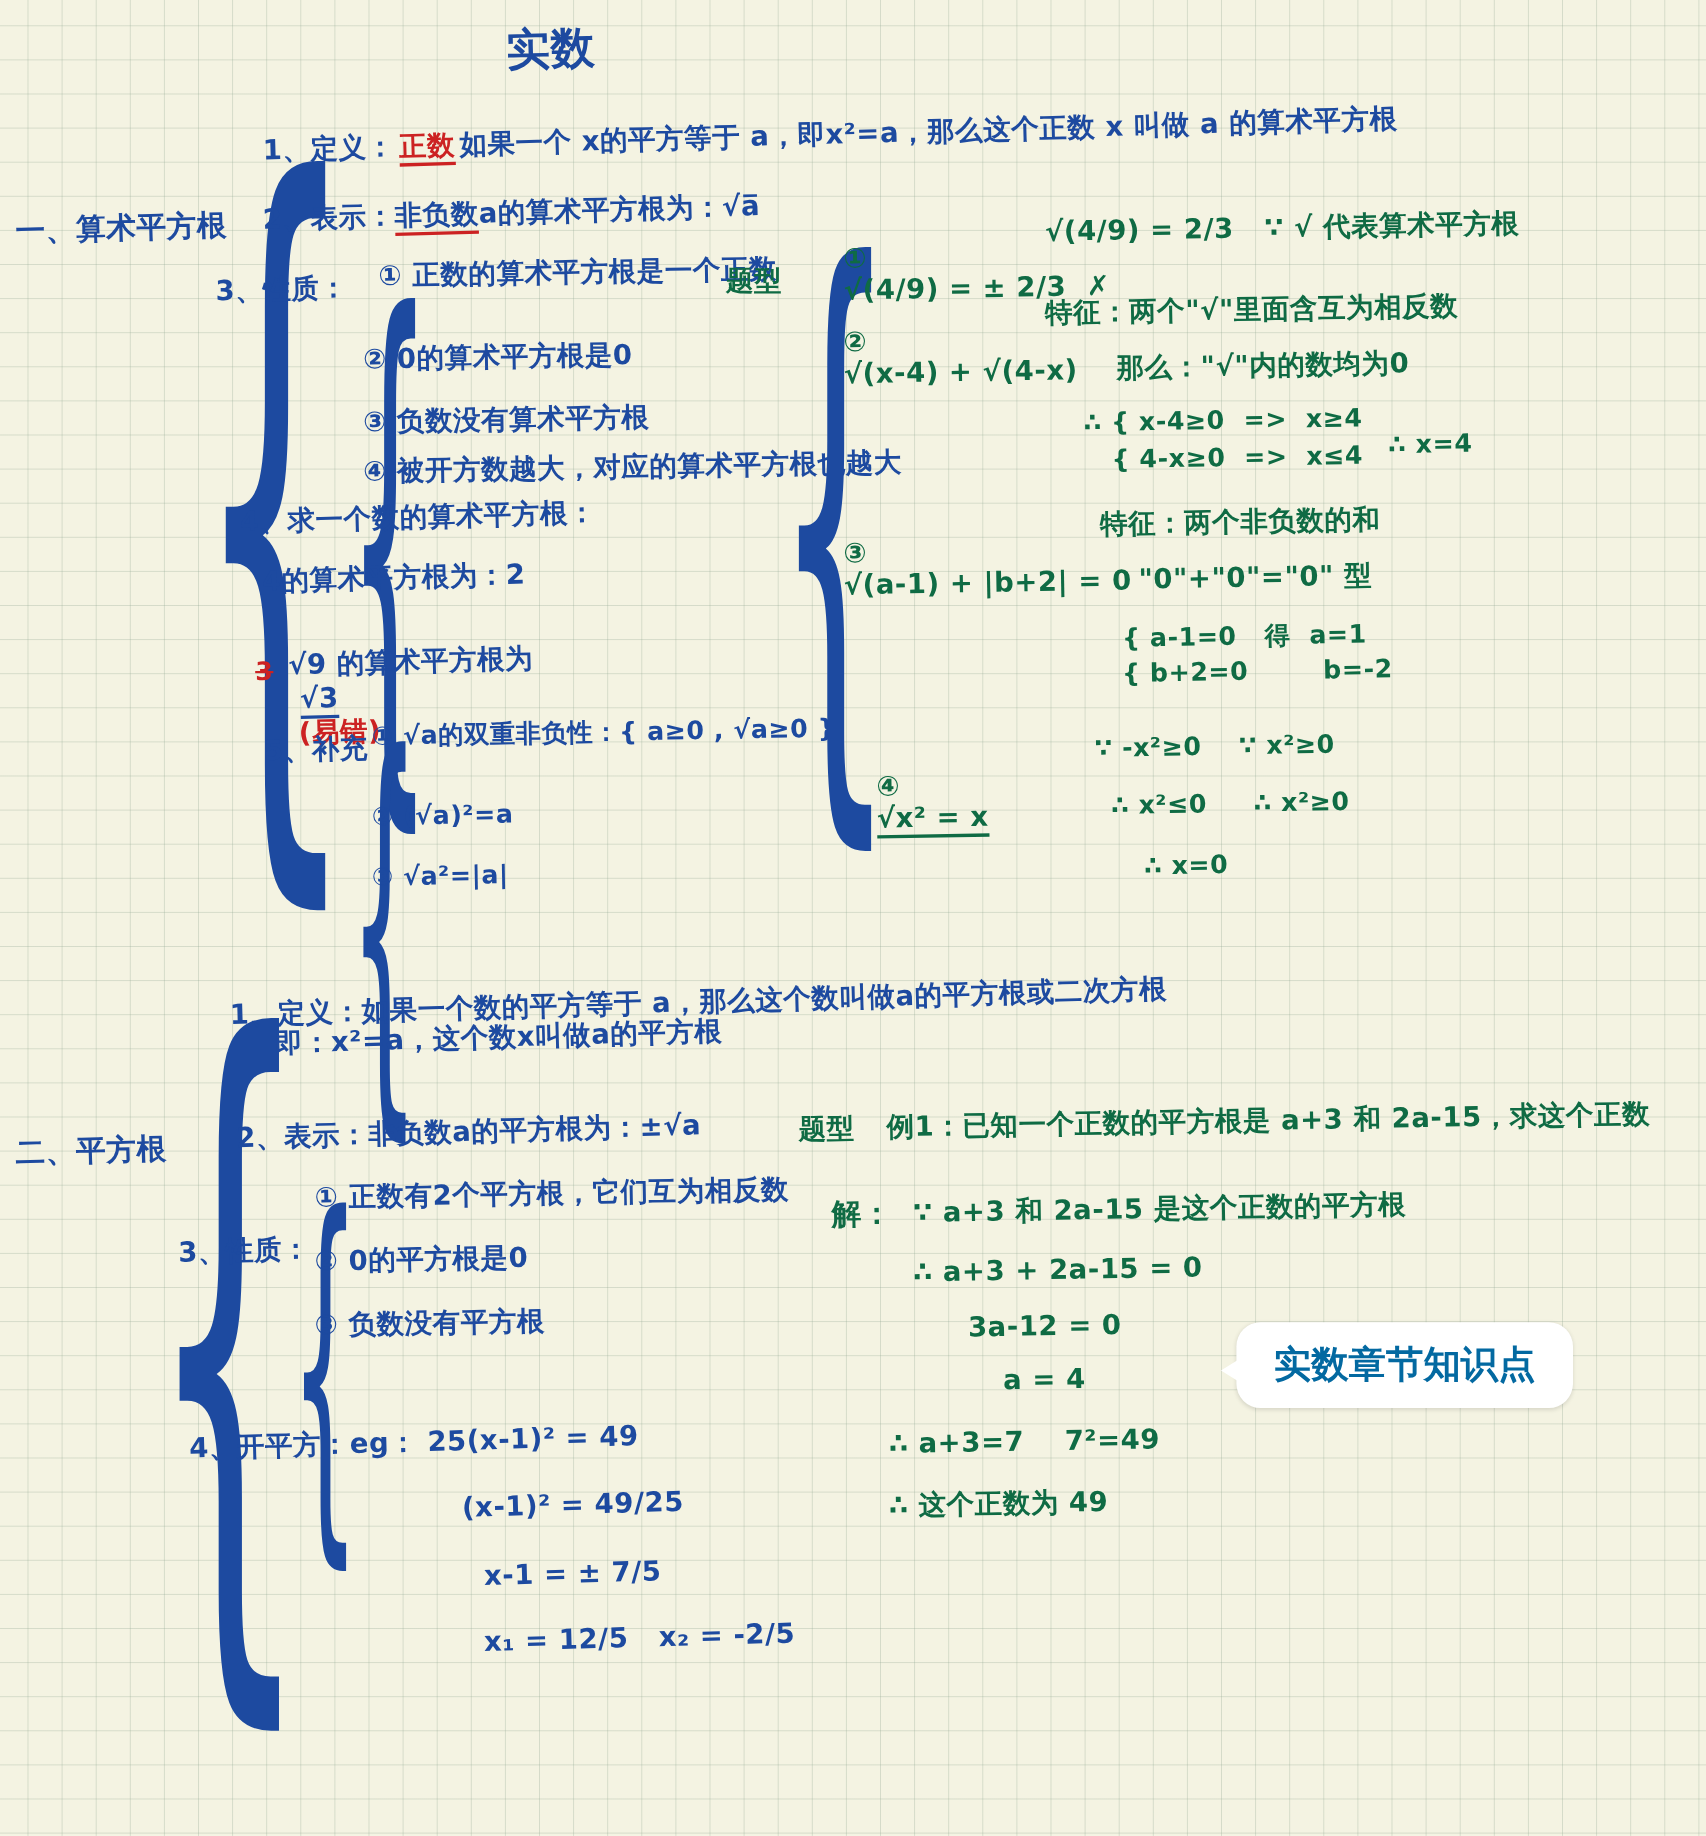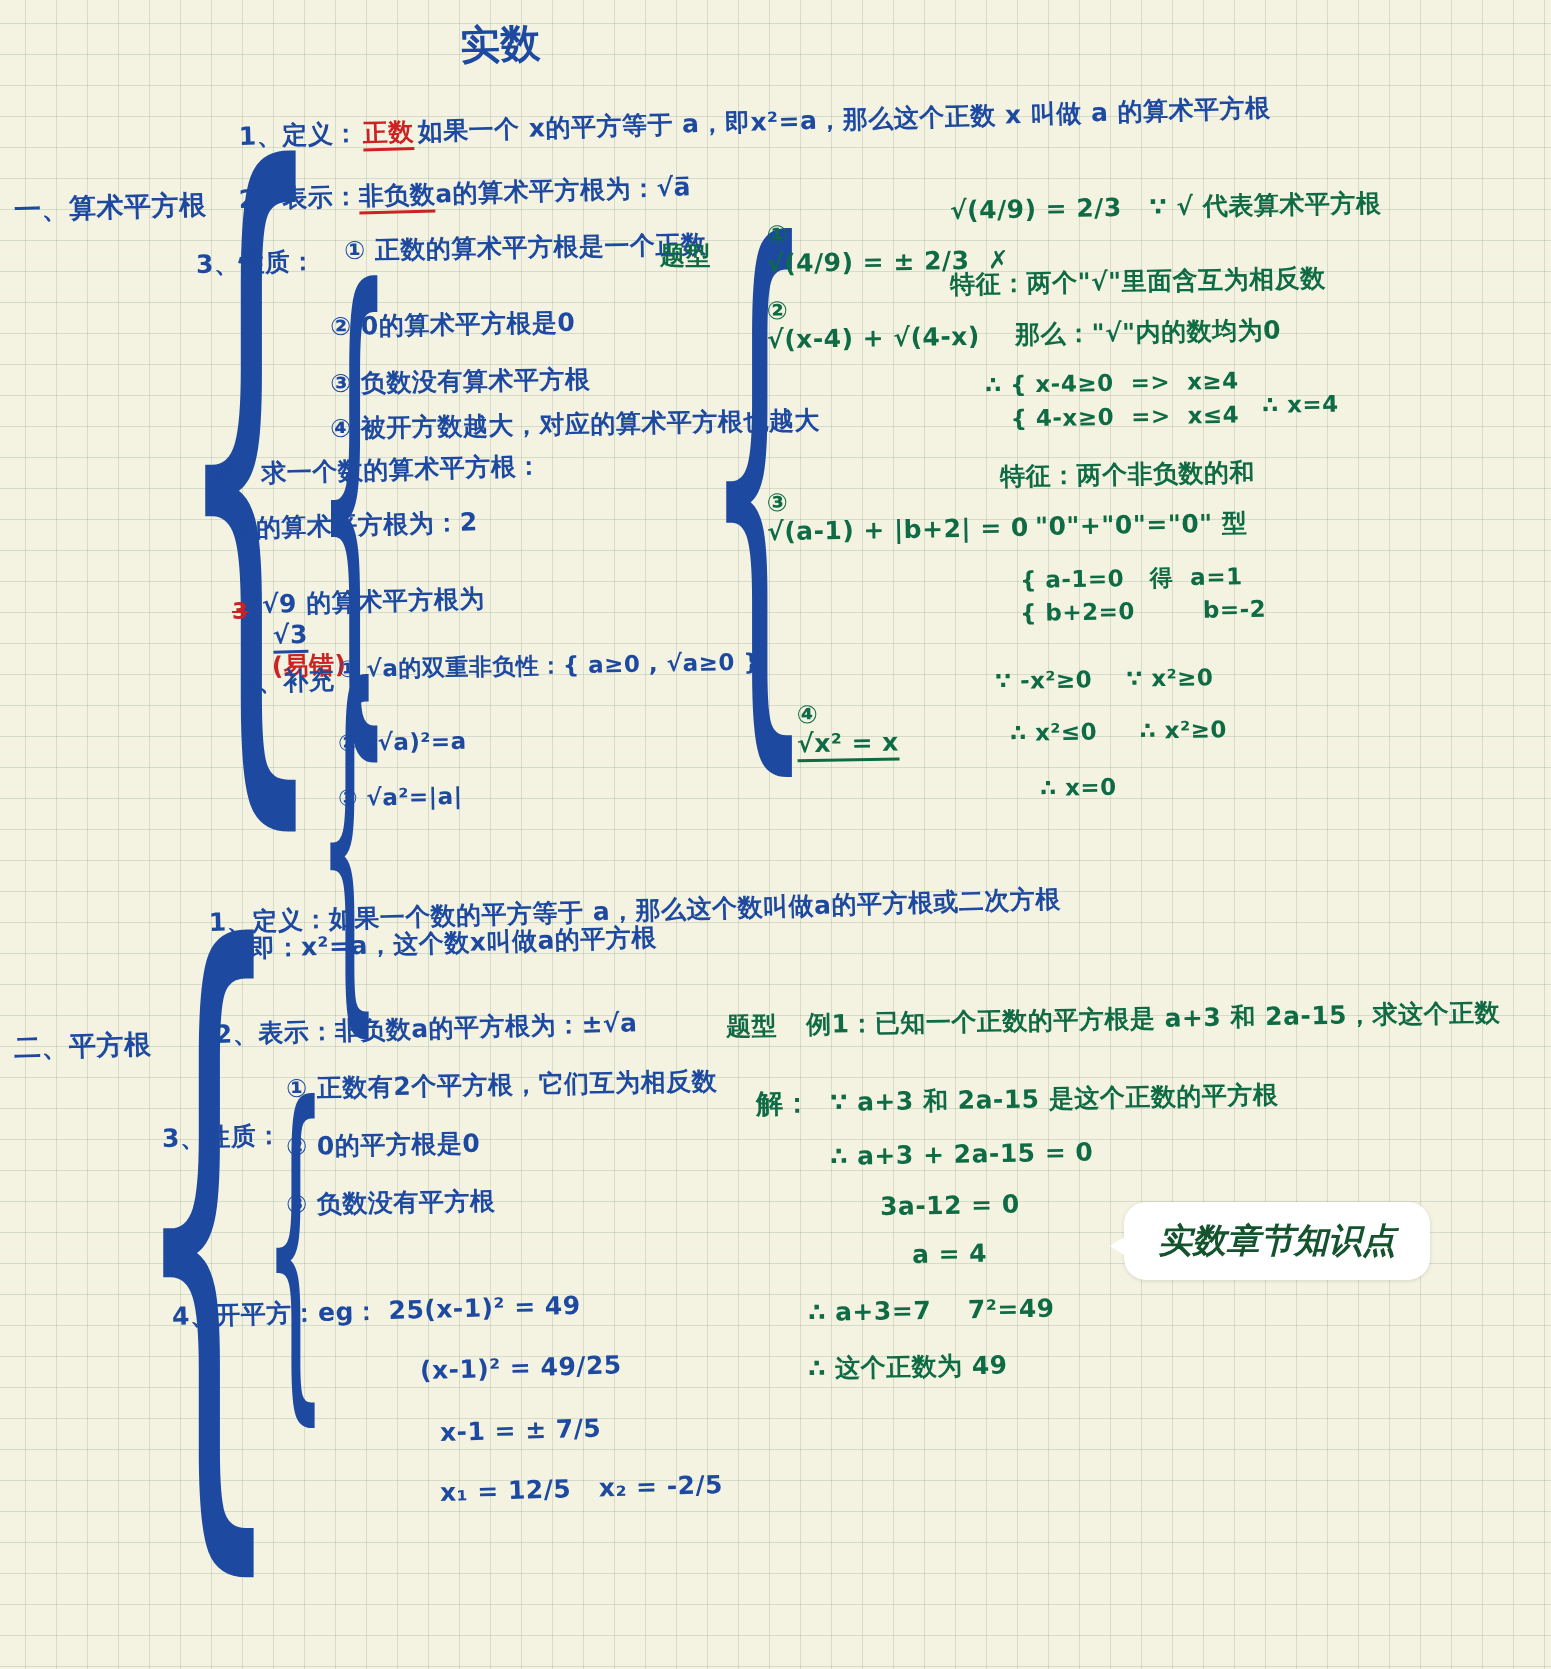--- a/index.html
+++ b/index.html
@@ -70,24 +70,23 @@
     transform-origin: center;
   }
 
   .badge {
     position: absolute;
     background: #ffffff;
     border-radius: 22px;
     padding: 16px 34px;
     font-size: 34px;
     font-weight: 700;
-    color: #14532d;
+    color: #0369a1;
     font-family: "DejaVu Sans", sans-serif;
     box-shadow: 0 1px 4px rgba(0,0,0,0.12);
-    font-style: italic;
   }
   .badge:after {
     content: "";
     position: absolute;
     left: -14px;
     top: 34px;
     width: 0; height: 0;
     border-top: 10px solid transparent;
     border-bottom: 10px solid transparent;
     border-right: 16px solid #ffffff;

